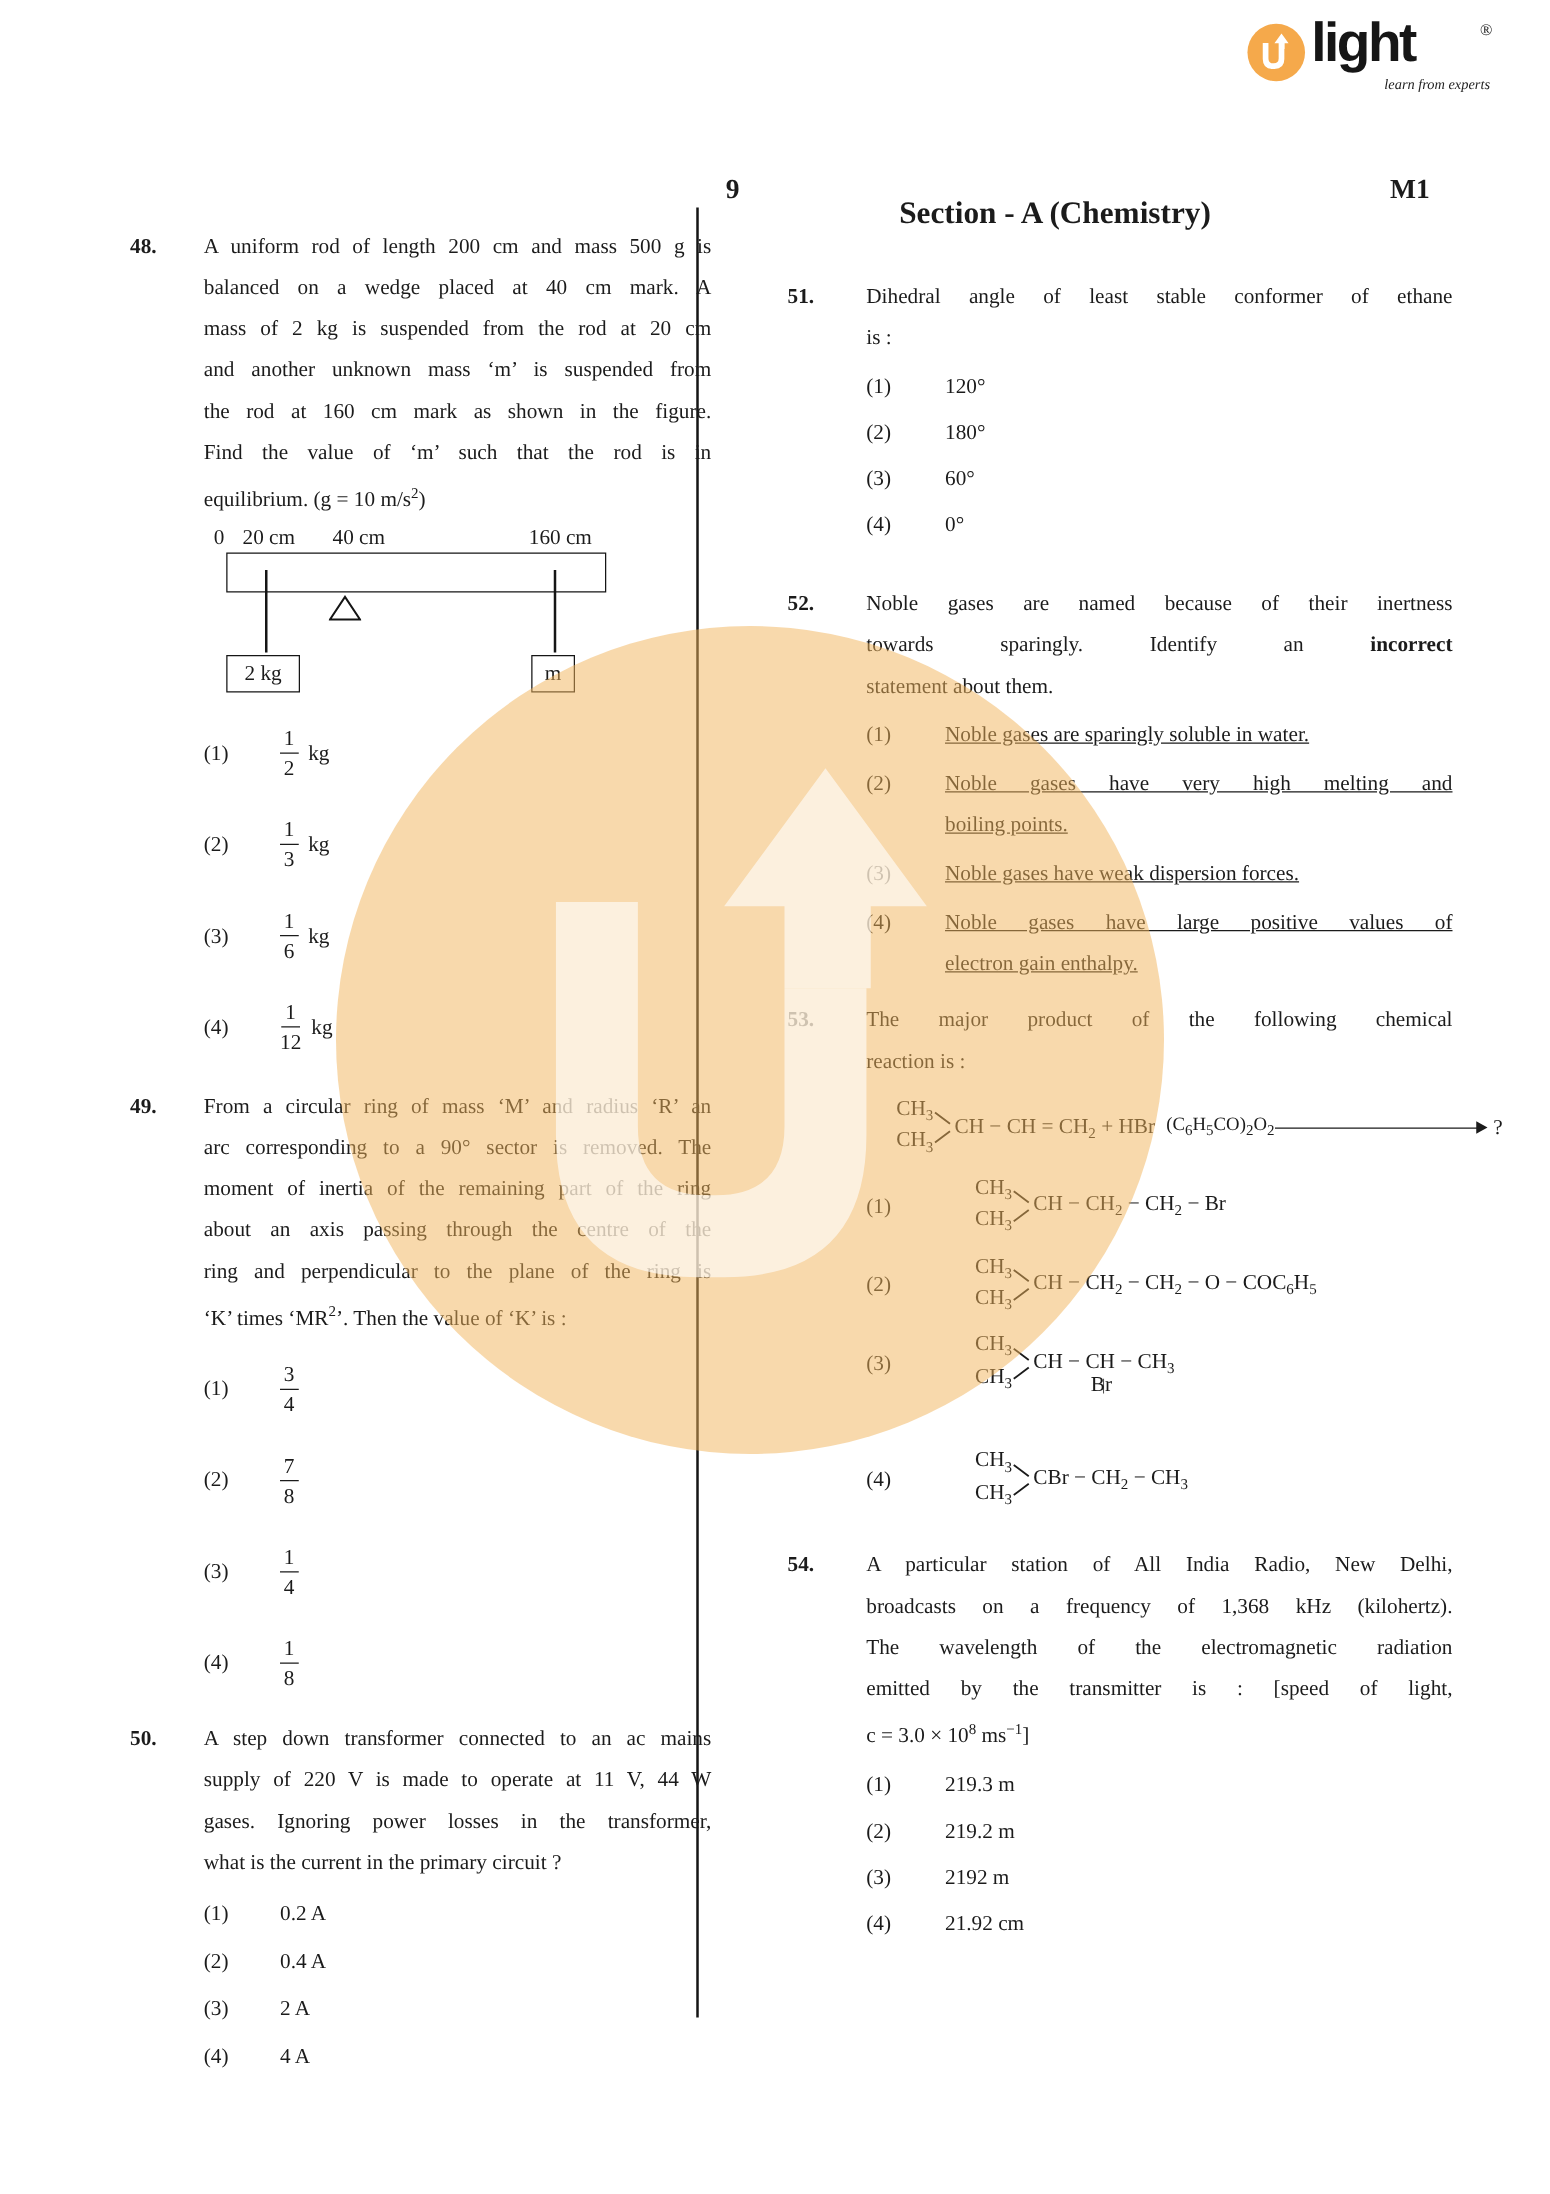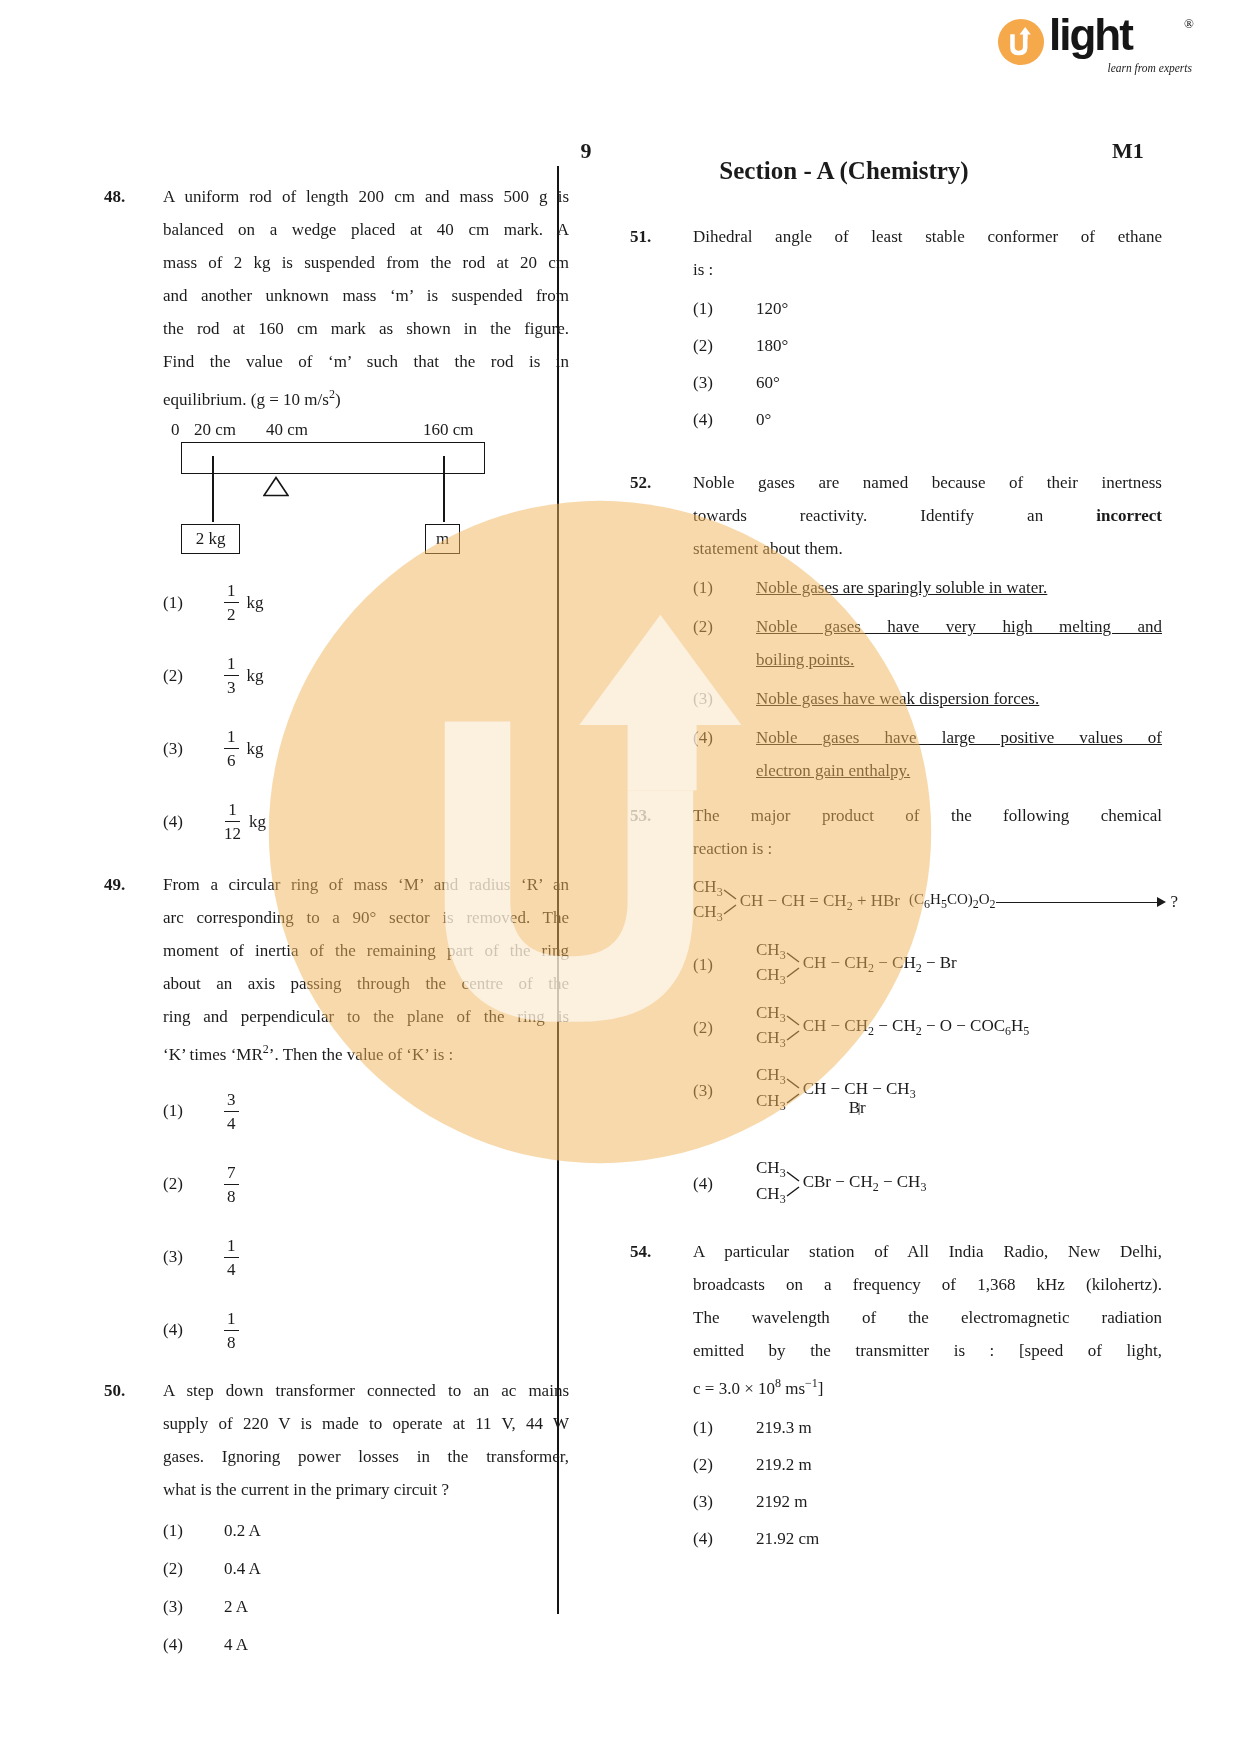--- a/index.html
+++ b/index.html
@@ -54,21 +54,21 @@
   .unit{margin-left:8px;}
   
   .figure{position:relative;height:142px;margin:4px 0 2px;}
   .fig-label{position:absolute;top:0;font-size:17px;}
   .rod{position:absolute;left:18px;top:22px;width:302px;height:30px;border:1.6px solid #151515;}
   .tick{position:absolute;width:1.6px;height:66px;top:36px;background:#151515;}
   .wedge{position:absolute;left:100px;top:56px;}
   .mass-box{position:absolute;top:104px;border:1.6px solid #151515;text-align:center;font-size:17px;line-height:28px;background:transparent;}
   
   .rxn{display:flex;align-items:center;margin:12px 0 6px;}
-  .gem{display:flex;align-items:center;}
+  .gem{display:flex;align-items:center;padding-left:24px;}
   .gcol{display:flex;flex-direction:column;line-height:20px;text-align:right;}
   .rxn-arr{display:flex;flex-direction:row;align-items:center;margin-left:9px;}
   .rxn-arr .lab{font-size:15px;line-height:19px;}
   .arrow-line{width:168px;height:0;border-bottom:1.6px solid #1b1b1b;position:relative;margin-top:1px;}
   .arrow-line::after{
     content:"";position:absolute;right:-2px;top:-5px;width:0;height:0;
     border-left:9px solid #1b1b1b;border-top:5px solid transparent;border-bottom:5px solid transparent;
   }
   .rxn-q{margin-left:7px;}
   .struct{display:flex;align-items:center;margin-top:12px;}
@@ -269,21 +269,21 @@
       <div class="topt">
         <span class="olab">(4)</span>
         <span>0°</span>
       </div>
     </div>
   </div>
 
   <div class="q" id="q52">
     <span class="qnum">52.</span>
     <div class="tl j">Noble gases are named because of their inertness</div>
-    <div class="tl j"><span>towards reactivity.  Identify an </span><span class="b">incorrect</span></div>
+    <div class="tl j"><span>towards sparingly.  Identify an </span><span class="b">incorrect</span></div>
     <div class="tl">statement about them.</div>
 
     <div>
       <div class="topt">
         <span class="olab">(1)</span>
         <div class="opt-lines">
           <div class="tl">Noble gases are sparingly soluble in water.</div>
         </div>
       </div>
       <div class="topt">

